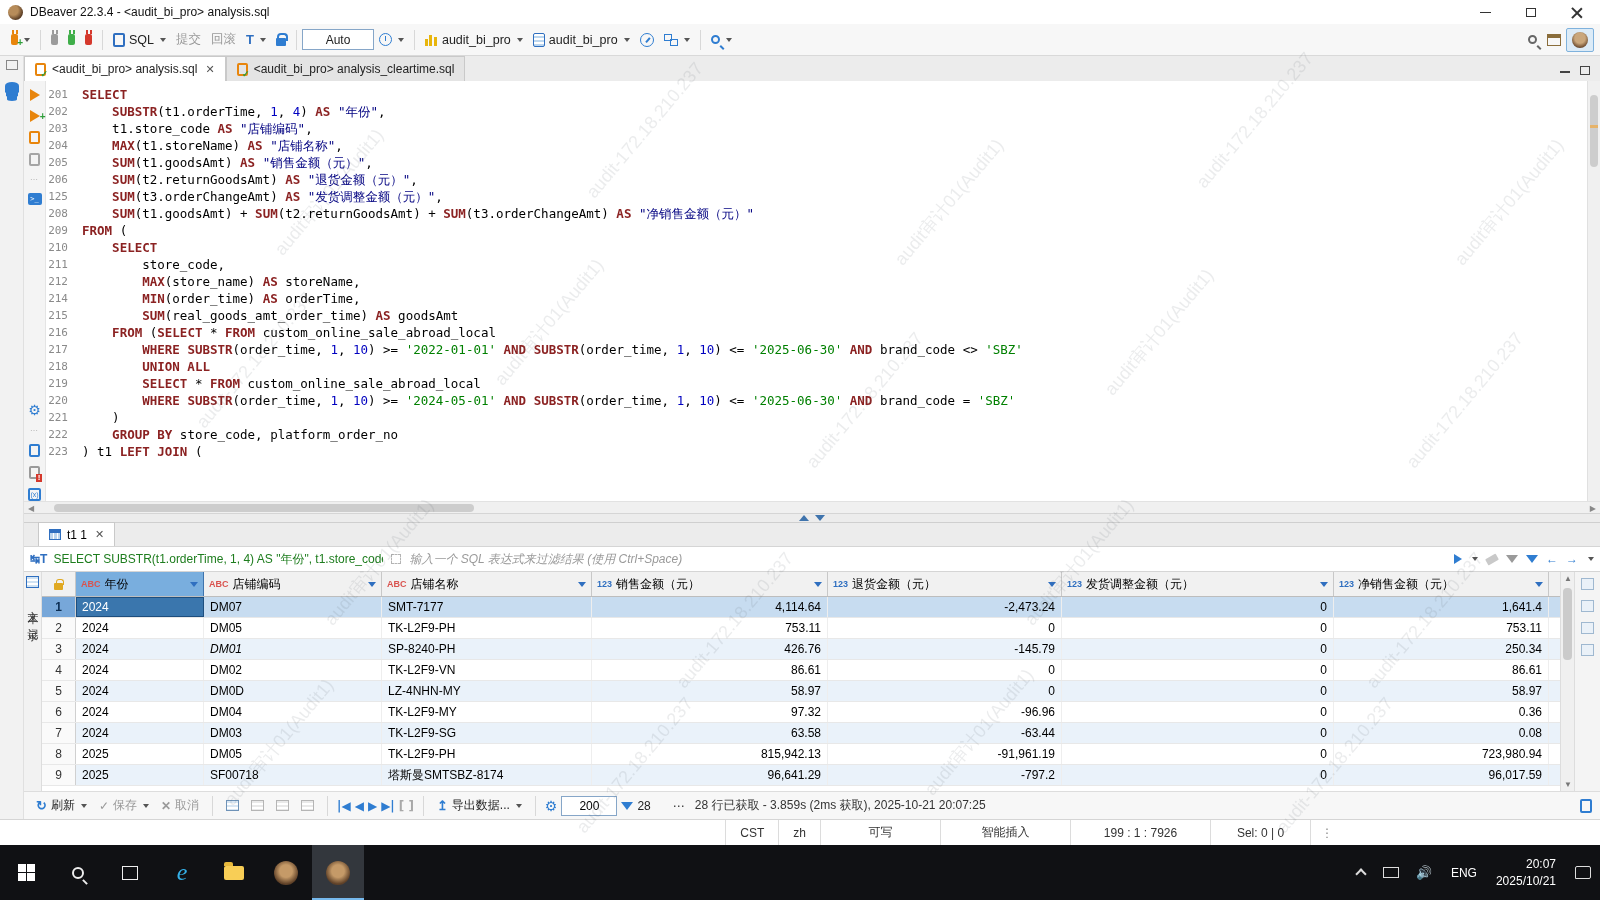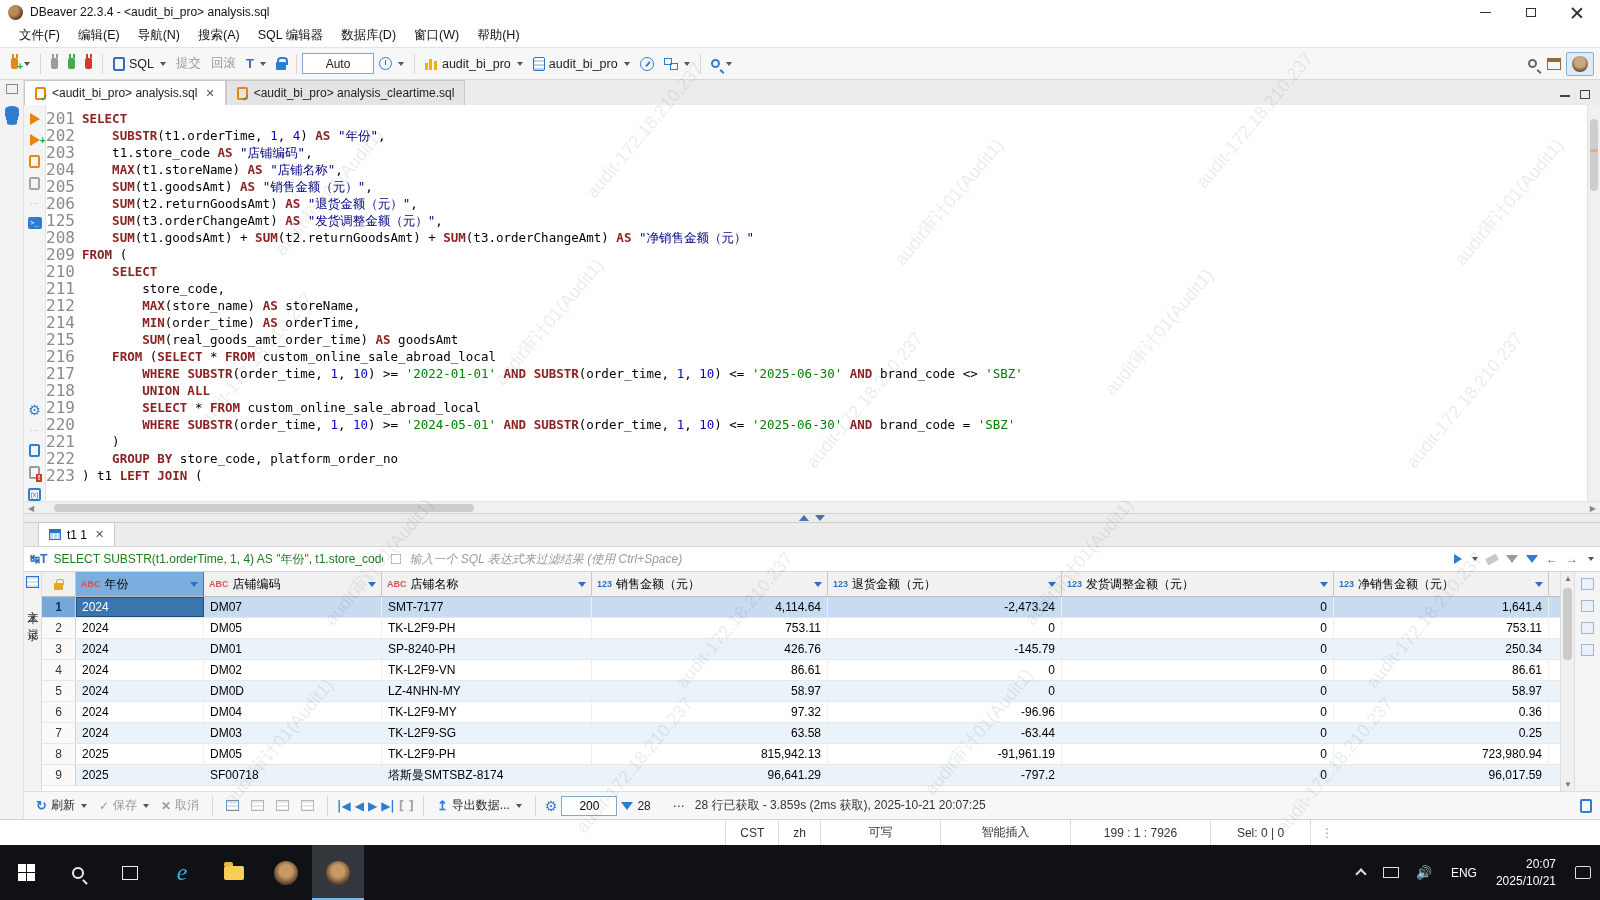--- a/index.html
+++ b/index.html
@@ -87,21 +87,21 @@
   .edots { color:#b5b5b5; font-size:8px; letter-spacing:1px; }
   .eterm { width:14px; height:12px; background:#2f7dd1; border-radius:2px; color:#fff; font-size:7px; line-height:12px; text-align:center; font-family:"DejaVu Sans Mono",monospace; }
   .egear { color:#2f7dd1; font-size:14px; line-height:14px; }
   .edoc-b { width:11px; height:13px; border:2px solid #2f7dd1; border-radius:2px; }
   .edoc-r { width:11px; height:13px; border:2px solid #9a9a9a; border-radius:2px; position:relative; }
   .edoc-r::after { content:"!"; position:absolute; right:-4px; bottom:-5px; background:#d5382c; color:#fff; font-size:8px; line-height:8px; padding:0 1.5px; font-weight:bold; }
   .edoc-x { width:13px; height:13px; border:2px solid #2f7dd1; border-radius:2px; color:#2f7dd1; font-size:7px; text-align:center; line-height:10px; }
 
   .codearea { flex:1; overflow:hidden; padding-top:5px; font-family:"DejaVu Sans Mono","Liberation Mono",monospace; font-size:12.5px; }
   .cl { display:flex; height:17px; line-height:17px; white-space:pre; }
-  .ln { width:36px; text-align:right; color:#8a8a8a; padding-right:14px; flex:0 0 auto; font-size:16px; }
+  .ln { width:36px; text-align:right; color:#8a8a8a; padding-right:14px; flex:0 0 auto; font-size:11px; }
   .ct { white-space:pre; }
   .tk-k { color:#8b2222; font-weight:bold; }
   .tk-f { color:#8b2222; font-weight:bold; }
   .tk-n { color:#0000c0; }
   .tk-s { color:#008000; }
   .tk-q { color:#000080; }
   .tk-p { color:#000; }
 
   .vscroll { width:13px; background:#f0f0f0; border-left:1px solid #e0e0e0; position:relative; }
   .vthumb { position:absolute; left:2px; right:2px; top:14px; height:72px; background:#cdcdcd; border-radius:4px; }
@@ -220,30 +220,20 @@
         </div>
       <div class="wbtn">
           <span class="g-max"></span>
         </div>
       <div class="wbtn">
           <span class="g-close"></span>
         </div>
     </div>
   </div>
 
-  <div class="menubar" id="menubar">
-      <span class="menu-item">文件(F)</span>
-      <span class="menu-item">编辑(E)</span>
-      <span class="menu-item">导航(N)</span>
-      <span class="menu-item">搜索(A)</span>
-      <span class="menu-item">SQL 编辑器</span>
-      <span class="menu-item">数据库(D)</span>
-      <span class="menu-item">窗口(W)</span>
-      <span class="menu-item">帮助(H)</span>
-    </div>
 
   <div class="toolbar">
     <span class="tbtn">
         <span class="ic ic-plug p-orange">
           <span class="plus-badge">+</span>
         </span>
         <span class="caret"></span>
       </span>
     <span class="tsep"></span>
     <span class="tbtn">
@@ -490,21 +480,21 @@
                 <div class="gcell" style="width: 178px;">DM05</div>
                 <div class="gcell" style="width: 210px;">TK-L2F9-PH</div>
                 <div class="gcell r" style="width: 236px;">753.11</div>
                 <div class="gcell r" style="width: 234px;">0</div>
                 <div class="gcell r" style="width: 272px;">0</div>
                 <div class="gcell r" style="width: 215px;">753.11</div>
               </div>
               <div class="grow stripe">
                 <div class="rnum">3</div>
                 <div class="gcell" style="width: 128px;">2024</div>
-                <div class="gcell" style="width: 178px;">DM01</div>
+                <div class="gcell" style="width: 178px; font-style: italic;">DM01</div>
                 <div class="gcell" style="width: 210px;">SP-8240-PH</div>
                 <div class="gcell r" style="width: 236px;">426.76</div>
                 <div class="gcell r" style="width: 234px;">-145.79</div>
                 <div class="gcell r" style="width: 272px;">0</div>
                 <div class="gcell r" style="width: 215px;">250.34</div>
               </div>
               <div class="grow">
                 <div class="rnum">4</div>
                 <div class="gcell" style="width: 128px;">2024</div>
                 <div class="gcell" style="width: 178px;">DM02</div>
@@ -535,21 +525,21 @@
                 <div class="gcell r" style="width: 215px;">0.36</div>
               </div>
               <div class="grow stripe">
                 <div class="rnum">7</div>
                 <div class="gcell" style="width: 128px;">2024</div>
                 <div class="gcell" style="width: 178px;">DM03</div>
                 <div class="gcell" style="width: 210px;">TK-L2F9-SG</div>
                 <div class="gcell r" style="width: 236px;">63.58</div>
                 <div class="gcell r" style="width: 234px;">-63.44</div>
                 <div class="gcell r" style="width: 272px;">0</div>
-                <div class="gcell r" style="width: 215px;">0.25</div>
+                <div class="gcell r" style="width: 215px;">0.08</div>
               </div>
               <div class="grow">
                 <div class="rnum">8</div>
                 <div class="gcell" style="width: 128px;">2025</div>
                 <div class="gcell" style="width: 178px;">DM05</div>
                 <div class="gcell" style="width: 210px;">TK-L2F9-PH</div>
                 <div class="gcell r" style="width: 236px;">815,942.13</div>
                 <div class="gcell r" style="width: 234px;">-91,961.19</div>
                 <div class="gcell r" style="width: 272px;">0</div>
                 <div class="gcell r" style="width: 215px;">723,980.94</div>

